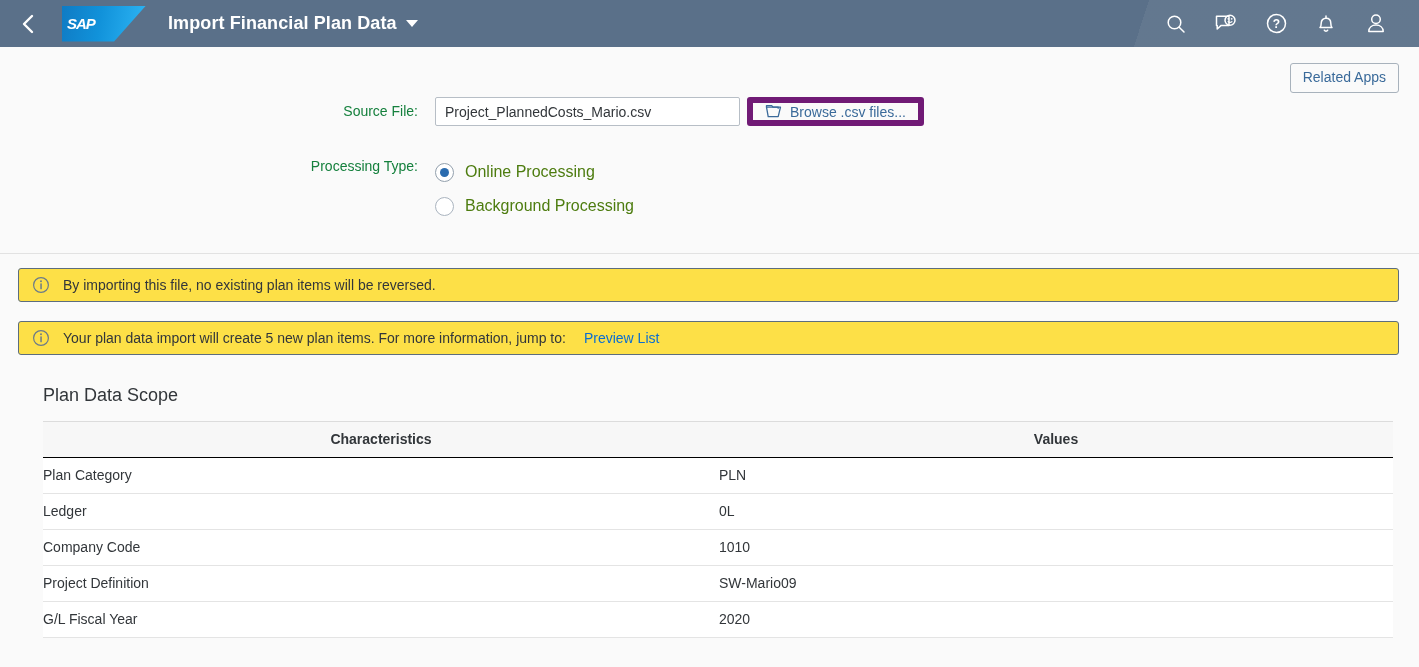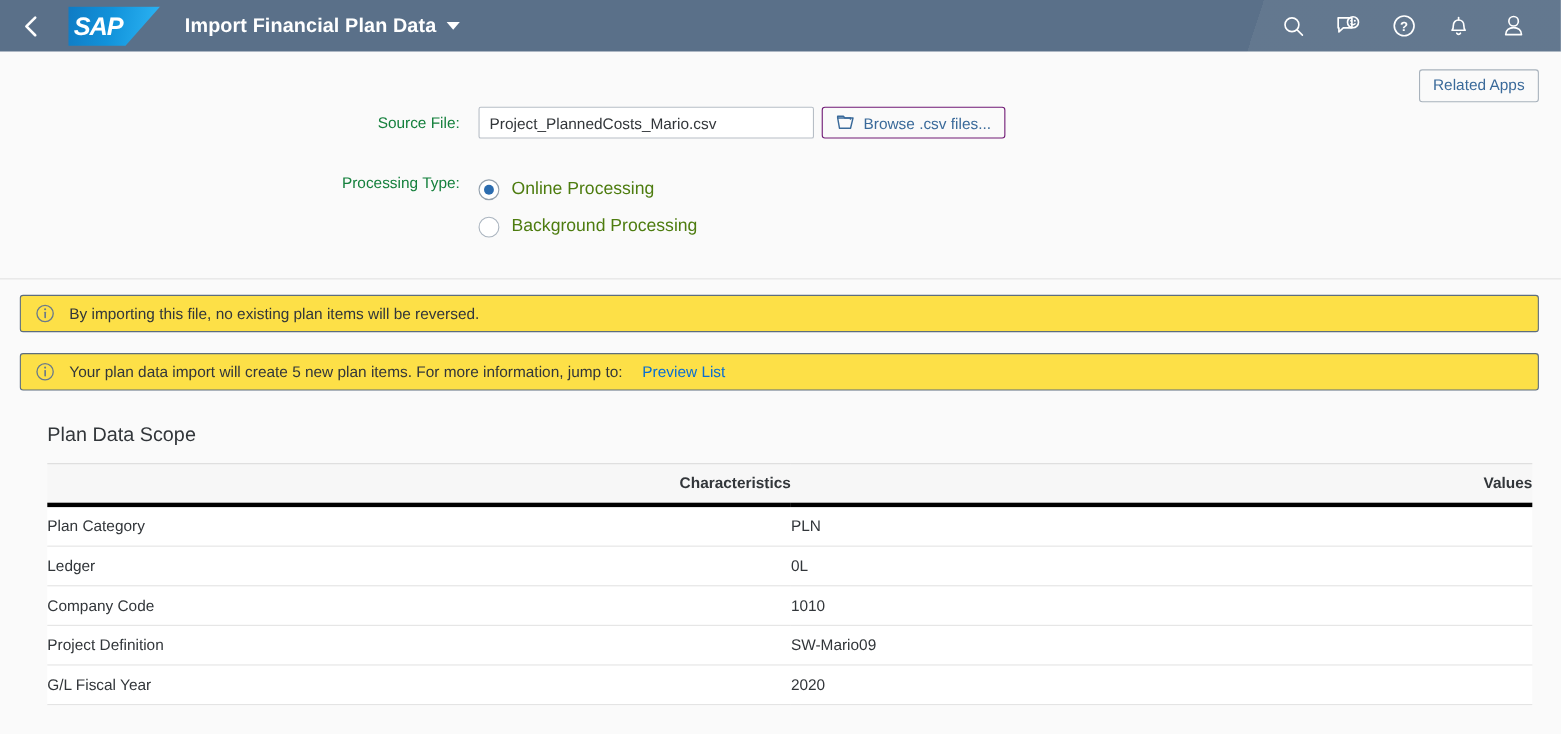--- a/index.html
+++ b/index.html
@@ -47,21 +47,21 @@
   .sap-logo .logo-shape {
     position: absolute;
     inset: 0;
     background: linear-gradient(100deg, #0f7bc4 0%, #1192da 45%, #2eb6f5 100%);
     clip-path: polygon(0 0, 100% 0, 62% 100%, 0 100%);
   }
   .sap-logo .logo-text {
     position: absolute;
     left: 5px; top: 5px;
     font-family: "Liberation Sans", sans-serif;
-    font-size: 23px;
+    font-size: 15px;
     font-weight: bold;
     font-style: italic;
     letter-spacing: -1px;
     color: #ffffff;
     line-height: 26px;
   }
 
   .shell-title {
     margin-left: 22px;
     display: flex;
@@ -152,21 +152,21 @@
     font-size: 14px;
     color: #32363a;
     padding: 0 9px;
     outline: none;
   }
   .browse-btn {
     height: 29px;
     display: inline-flex;
     align-items: center;
     gap: 8px;
-    border: 1px solid #701a75;
+    border: 6px solid #701a75;
     border-radius: 3px;
     background: #fafafa;
     padding: 0 12px;
     font-family: "Liberation Sans", sans-serif;
     font-size: 14px;
     color: #3a6a9a;
     cursor: pointer;
   }
   .browse-btn svg { display: block; }
 
@@ -235,28 +235,28 @@
     color: #32363a;
     line-height: 30px;
     padding-bottom: 11px;
   }
   table.scope-table {
     width: 100%;
     border-collapse: collapse;
     table-layout: fixed;
   }
   table.scope-table th {
-    text-align: right;
+    text-align: center;
     font-size: 14px;
     font-weight: bold;
     color: #32363a;
     padding: 9px 0 10px 0;
     background: #f7f7f7;
     border-top: 1px solid #dcdcdc;
-    border-bottom: 4px solid #000000;
+    border-bottom: 1px solid #000000;
   }
   table.scope-table td {
     font-size: 14px;
     color: #32363a;
     padding: 9px 0 10px 0;
     border-bottom: 1px solid #e4e4e4;
     background: #ffffff;
   }
   table.scope-table th.col-char,
   table.scope-table td.col-char { width: 676px; }

